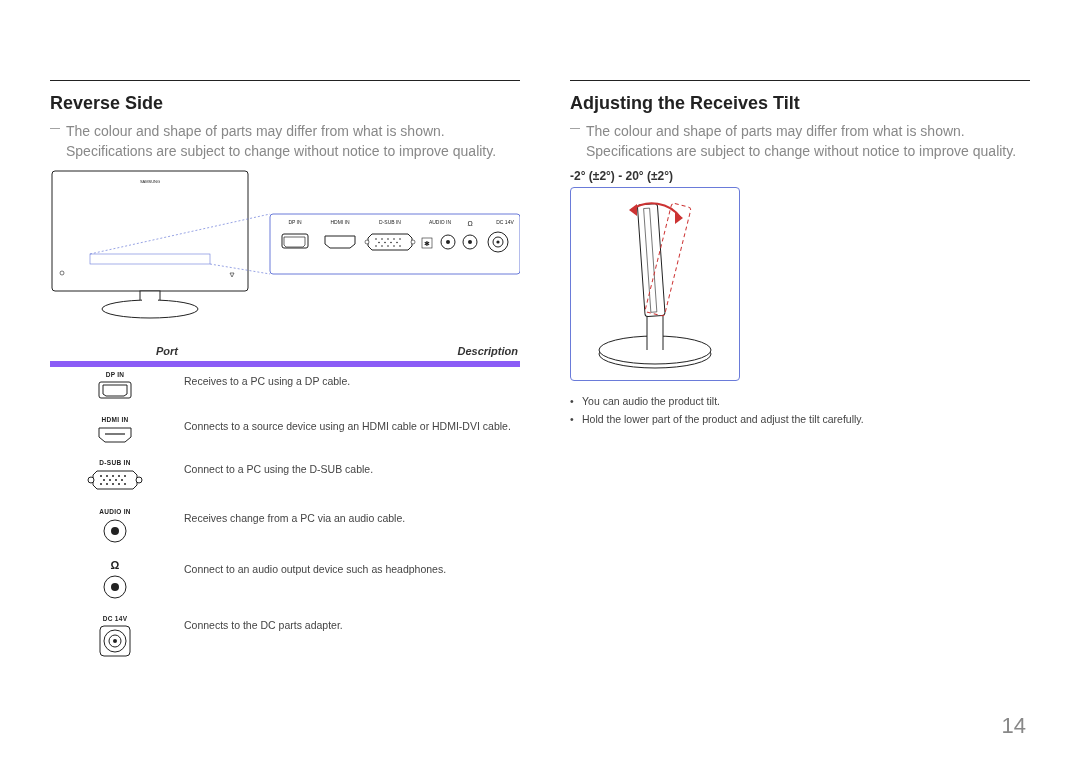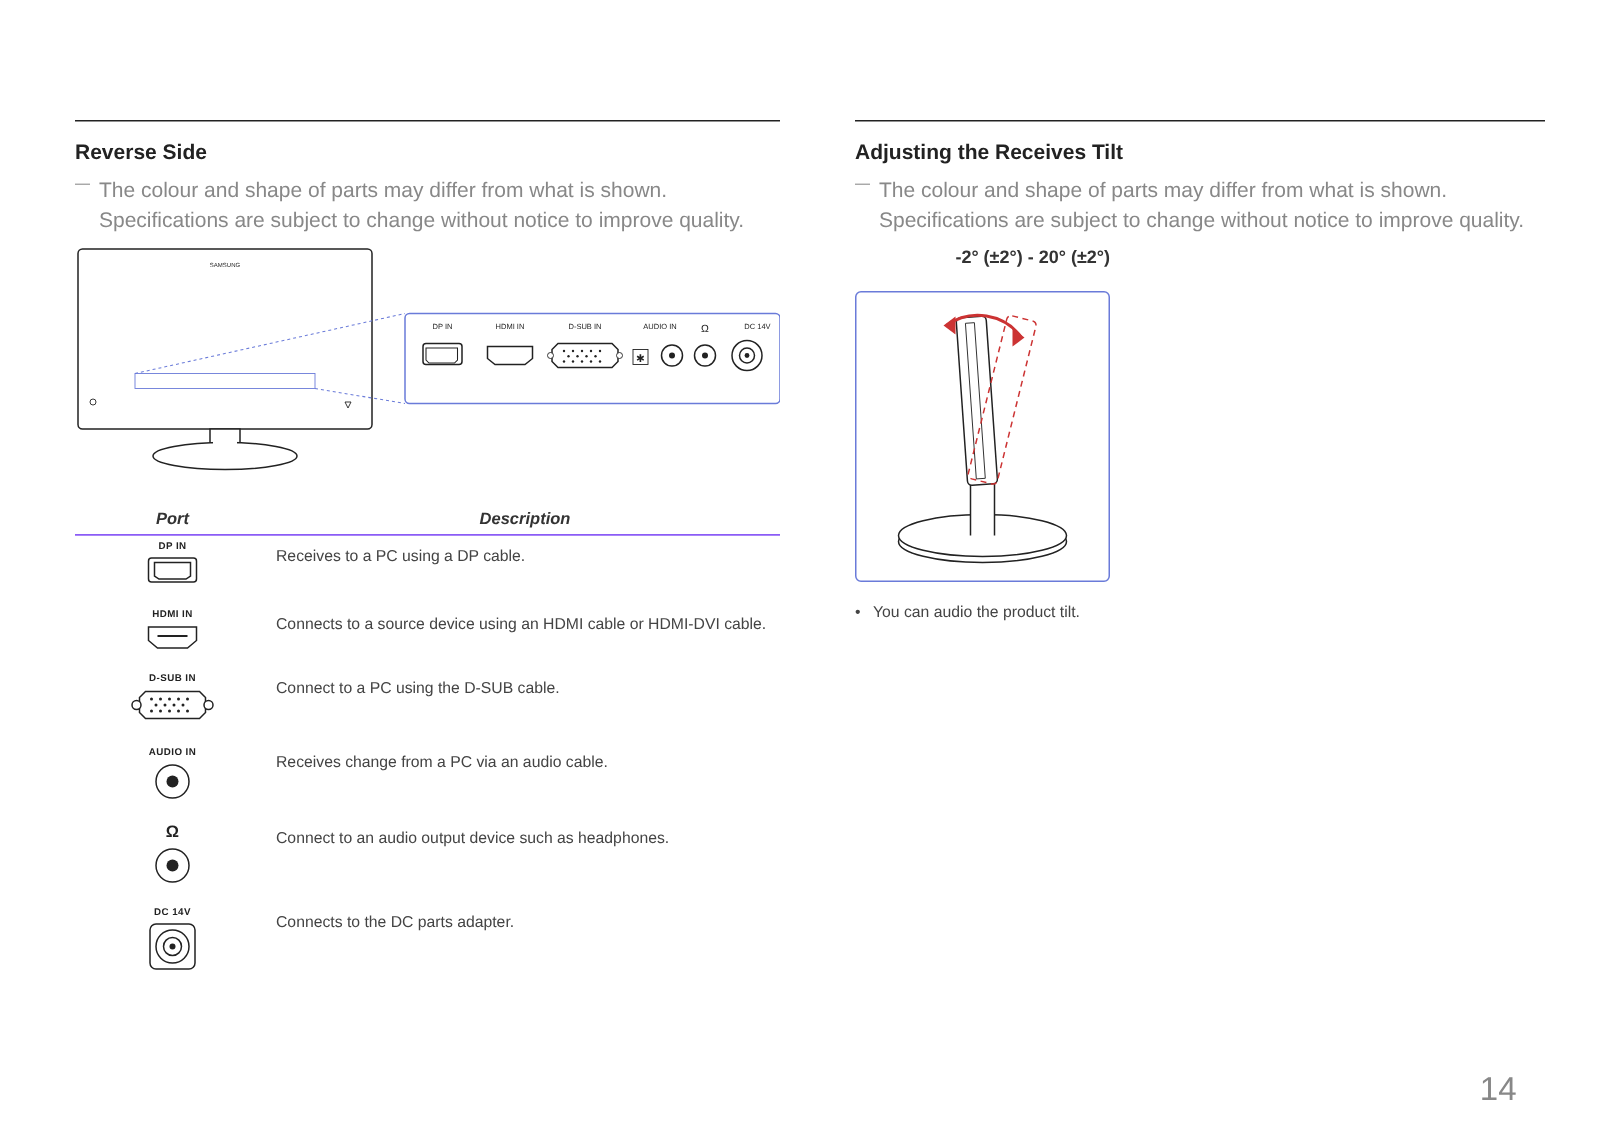--- a/index.html
+++ b/index.html
@@ -15,21 +15,21 @@
     display: flex;
     padding: 80px 50px 40px 50px;
     gap: 50px;
   }
   .col {
     flex: 1;
     border-top: 1.5px solid #222;
     padding-top: 12px;
   }
   .sect-title {
-    font-size: 14px;
+    font-size: 18px;
     font-weight: bold;
     color: #222;
     margin-bottom: 8px;
   }
   .note-row {
     display: flex;
     align-items: flex-start;
     gap: 6px;
     margin-bottom: 8px;
   }
@@ -51,26 +51,26 @@
   }
   .pt-svg { display: block; }
 
   
   .port-table {
     width: 100%;
     border-collapse: collapse;
     margin-top: 6px;
   }
   .port-table thead th {
-    text-align: center;
+    text-align: right;
     font-size: 11px;
     font-style: italic;
     font-weight: bold;
     padding: 4px 2px;
-    border-bottom: 1px solid #8b5cf6;
+    border-bottom: 6px solid #8b5cf6;
   }
   .port-table td {
     vertical-align: top;
     padding: 8px 4px 10px 4px;
     font-size: 10.5px;
     color: #444;
   }
   .port-table td.port-cell {
     width: 130px;
     text-align: center;
@@ -82,24 +82,24 @@
   .port-label {
     font-size: 6.5px;
     color: #222;
     text-align: center;
     letter-spacing: .3px;
     padding-bottom: 2px;
   }
   .port-icon-svg { display: block; margin: 0 auto; }
 
   .tilt-caption {
-    text-align: right;
+    text-align: left;
     font-size: 12px;
     font-weight: bold;
-    margin-bottom: 16px;
+    margin-bottom: 4px;
   }
   .tilt-frame {
     border: 1.2px solid #6a7bd9;
     border-radius: 4px;
     width: 170px;
     padding: 6px;
     margin-bottom: 14px;
   }
   .bullets {
     font-size: 10.5px;
@@ -114,21 +114,21 @@
   }
   .bullets li::before {
     content: "•";
     position: absolute;
     left: 0;
     color: #444;
   }
   .page-num {
     position: absolute;
     bottom: 24px;
-    right: 69px;
+    right: 54px;
     font-size: 22px;
     color: #888;
   }
 </style>
 </head>
 <body>
 
 <div class="page">
 
   <div class="col">
@@ -332,17 +332,18 @@
 
           <path d="M54 16 A 36 36 0 0 1 104 24" fill="none" stroke="#c33" stroke-width="2"></path>
           <polygon points="52,16 60,10 60,22" fill="#c33"></polygon>
           <polygon points="106,24 98,18 98,30" fill="#c33"></polygon>
         </svg>
       </div>
     </div>
 
     <ul class="bullets">
       <li>You can audio the product tilt.</li>
+      <li>Hold the lower part of the product and adjust the tilt carefully.</li>
     </ul>
   </div>
 </div>
 
 <div class="page-num">14</div>
 
 </body></html>

